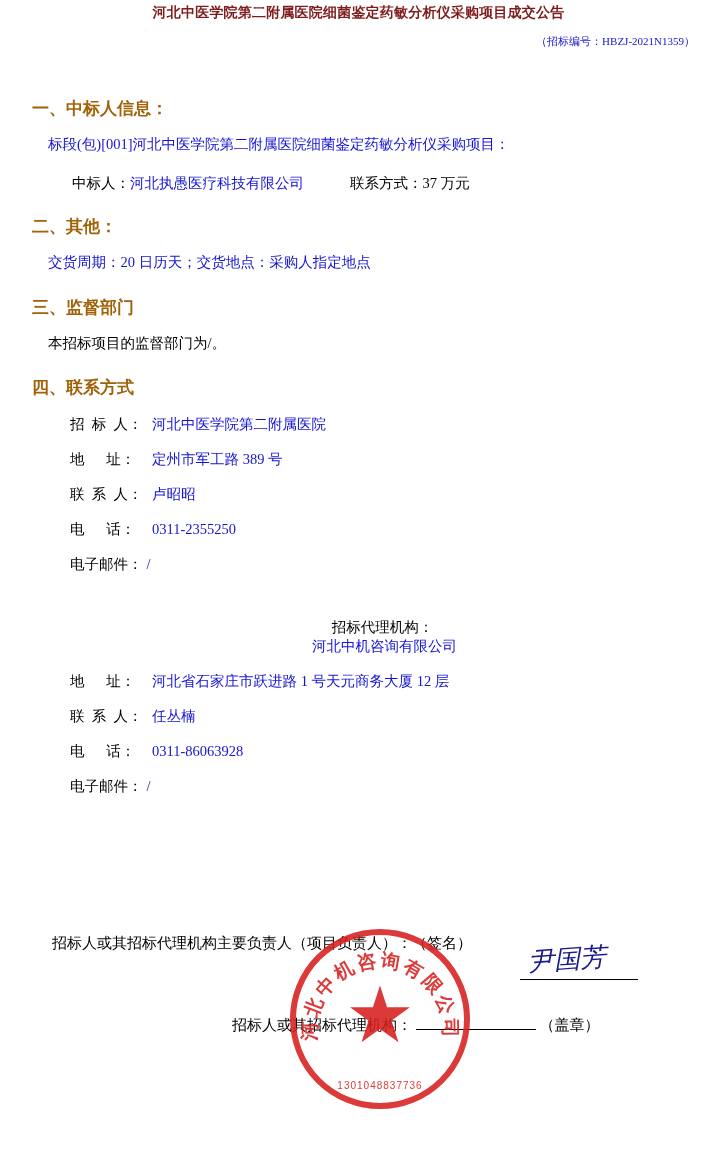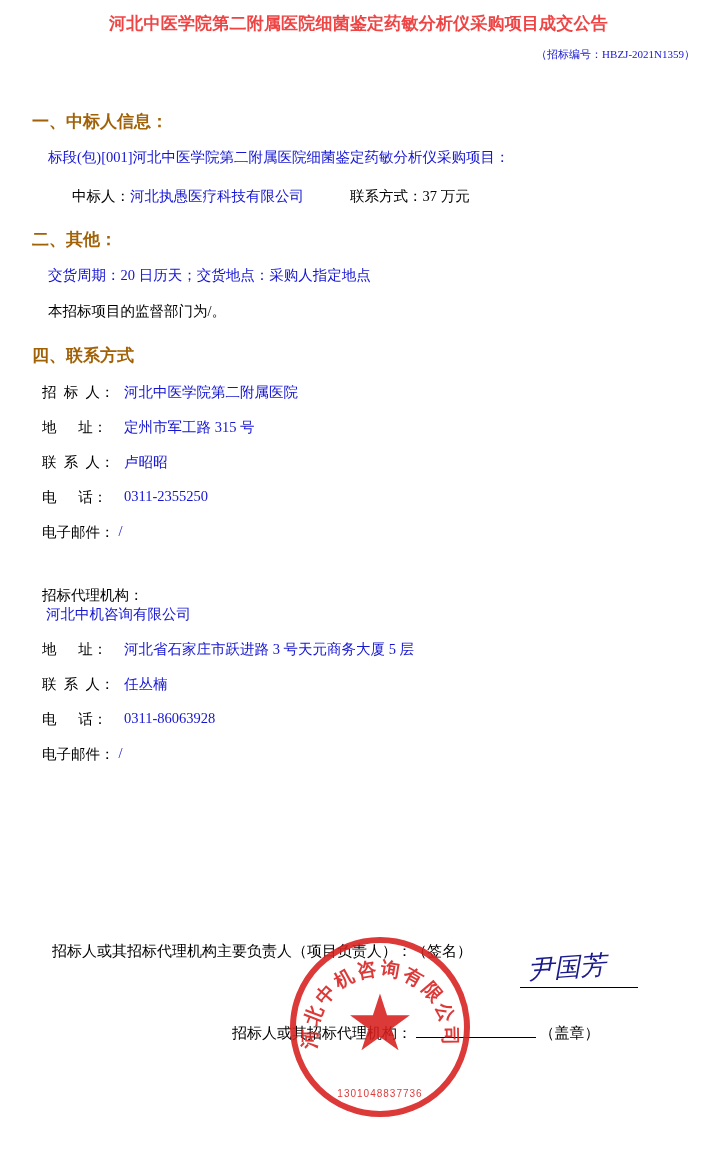--- a/index.html
+++ b/index.html
@@ -17,24 +17,24 @@
   }
   .page {
     position: relative;
     width: 717px;
     height: 1154px;
     box-sizing: border-box;
     padding: 0 22px;
   }
   .doc-title {
     text-align: center;
-    font-size: 17px;
+    font-size: 14px;
     font-weight: bold;
-    color: #ef4444;
-    margin-top: 12px;
+    color: #7f1d1d;
+    margin-top: 4px;
     letter-spacing: 0.2px;
   }
   .doc-subtitle {
     text-align: right;
     font-size: 11px;
     color: #1414d2;
     margin-top: 12px;
   }
   .section-head {
     font-size: 17px;
@@ -48,23 +48,23 @@
     font-size: 14.5px;
     margin-top: 14px;
     margin-left: 26px;
     line-height: 1.5;
   }
   .blue { color: #1414d2; }
   .black { color: #000; }
   .kv-row {
     font-size: 14.5px;
     margin-top: 16px;
-    margin-left: 20px;
+    margin-left: 48px;
     display: flex;
-    align-items: flex-start;
+    align-items: center;
   }
   .kv-label {
     white-space: pre;
     color: #000;
   }
   .kv-label.w1 { min-width: 78px; }
   .kv-value { color: #1414d2; }
   .kv-value.km { margin-left: 4px; }
   .gap-block { height: 18px; }
   .contact-block { margin-top: 26px; flex-direction: column; }
@@ -176,31 +176,32 @@
 
   <div class="section-head s1">一、中标人信息：</div>
   <div class="body-line blue">标段(包)[001]河北中医学院第二附属医院细菌鉴定药敏分析仪采购项目：</div>
   <div class="award-row">
     <span class="black">中标人：</span><span class="blue">河北执愚医疗科技有限公司</span><span class="sep"></span><span class="black">联系方式：</span><span class="black">37 万元</span>
   </div>
 
   <div class="section-head">二、其他：</div>
   <div class="body-line blue">交货周期：20 日历天；交货地点：采购人指定地点</div>
 
+  <div class="section-head">三、监督部门</div>
   <div class="body-line black">本招标项目的监督部门为/。</div>
 
   <div class="section-head">四、联系方式</div>
 
   <div class="kv-row">
     <span class="kv-label w1">招  标  人：</span>
     <span class="kv-value km">河北中医学院第二附属医院</span>
   </div>
   <div class="kv-row">
     <span class="kv-label w1">地      址：</span>
-    <span class="kv-value km">定州市军工路 315 号</span>
+    <span class="kv-value km">定州市军工路 389 号</span>
   </div>
   <div class="kv-row">
     <span class="kv-label w1">联  系  人：</span>
     <span class="kv-value km">卢昭昭</span>
   </div>
   <div class="kv-row">
     <span class="kv-label w1">电      话：</span>
     <span class="kv-value km">0311-2355250</span>
   </div>
   <div class="kv-row">
@@ -209,21 +210,21 @@
   </div>
 
   <div class="gap-block"></div>
 
   <div class="kv-row contact-block">
     <span class="kv-label">招标代理机构：</span>
     <span class="kv-value km">河北中机咨询有限公司</span>
   </div>
   <div class="kv-row">
     <span class="kv-label w1">地      址：</span>
-    <span class="kv-value km">河北省石家庄市跃进路 3 号天元商务大厦 5 层</span>
+    <span class="kv-value km">河北省石家庄市跃进路 1 号天元商务大厦 12 层</span>
   </div>
   <div class="kv-row">
     <span class="kv-label w1">联  系  人：</span>
     <span class="kv-value km">任丛楠</span>
   </div>
   <div class="kv-row">
     <span class="kv-label w1">电      话：</span>
     <span class="kv-value km">0311-86063928</span>
   </div>
   <div class="kv-row">

